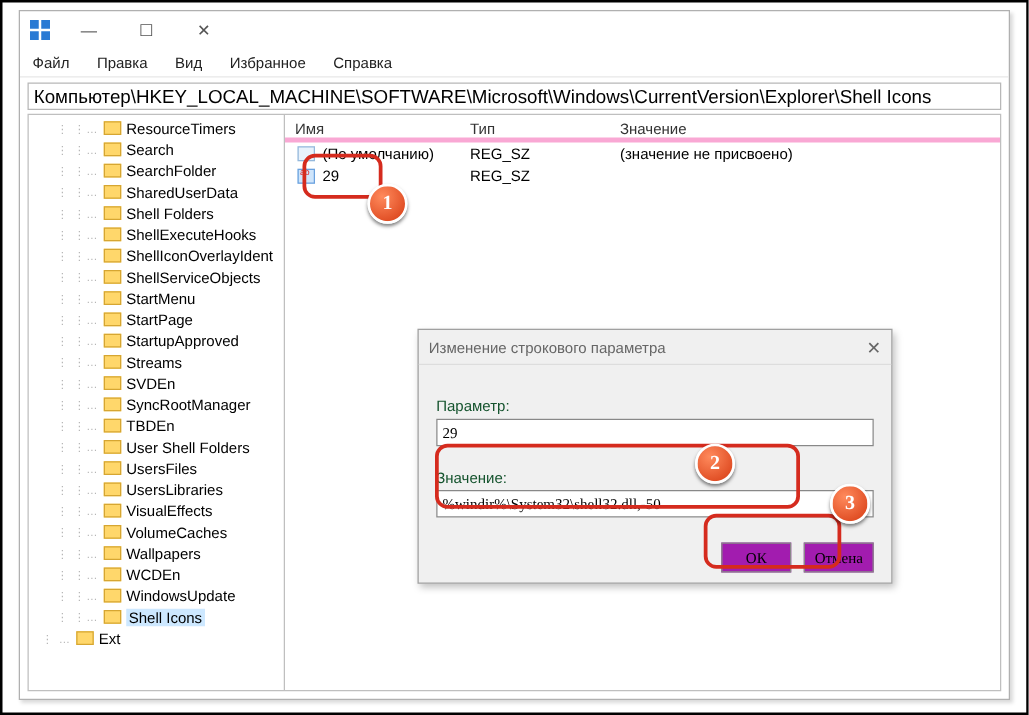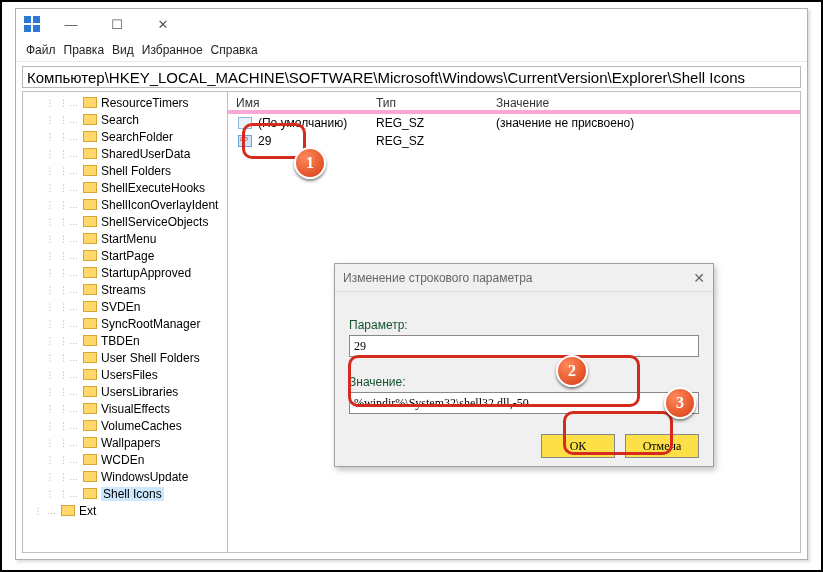--- a/index.html
+++ b/index.html
@@ -10,21 +10,21 @@
   
   .titlebar{height:30px;display:flex;align-items:center;padding-left:8px;color:#555}
   .titlebar .app-icon{width:16px;height:16px;background:#2a7ad4;margin-right:8px;position:relative}
   .titlebar .app-icon:before,.titlebar .app-icon:after{content:"";position:absolute;background:#fff}
   .titlebar .app-icon:before{left:7px;top:0;width:2px;height:16px}
   .titlebar .app-icon:after{top:7px;left:0;height:2px;width:16px}
   .titlebar .title{flex:1}
   .titlebar .ctl{width:46px;height:30px;display:flex;align-items:center;justify-content:center;color:#555;font-size:13px}
 
   
-  .menu{padding:2px 6px;display:flex;color:#222;border-bottom:1px solid #e8e8e8}
+  .menu{padding:2px 6px;display:flex;gap:14px;color:#222;border-bottom:1px solid #e8e8e8}
   .menu span{padding:2px 4px}
 
   
   .addr{margin:4px 6px;height:22px;border:1px solid #b8b8b8;background:#fff;display:flex;align-items:center;padding:0 4px;font-size:15px;white-space:nowrap;overflow:hidden}
 
   
   .body{position:absolute;top:82px;left:6px;right:6px;bottom:6px;display:flex;border:1px solid #bfbfbf}
   .tree{width:205px;border-right:1px solid #bfbfbf;overflow:hidden;position:relative;padding-top:2px}
   .tree .row{display:flex;align-items:center;height:17px;position:relative}
   .tree .row .dots{color:#b5b5b5;width:56px;text-align:right;letter-spacing:1px;font-size:9px}
@@ -43,21 +43,21 @@
   .list .lr span{padding-right:8px}
 
   
   .dlg{position:absolute;left:318px;top:254px;width:380px;height:204px;background:#f0f0f0;border:1px solid #a0a0a0;box-shadow:2px 3px 6px rgba(0,0,0,.25)}
   .dlg .dtitle{height:28px;display:flex;align-items:center;padding:0 8px;color:#666;border-bottom:1px solid #ddd}
   .dlg .dtitle .x{margin-left:auto;font-size:14px;color:#666}
   .dlg .dbody{padding:8px 14px}
   .dlg label{display:block;margin:18px 0 3px;color:#14532d}
   .dlg input{width:100%;height:22px;border:1px solid #888;background:#fff;padding:0 4px;font:12px "Segoe UI"}
   .dlg .btns{display:flex;justify-content:flex-end;gap:10px;padding:12px 14px 0 0}
-  .dlg button{width:74px;height:24px;background:#fde047;border:1px solid #888;font:12px "Segoe UI"}
+  .dlg button{width:56px;height:24px;background:#a21caf;border:1px solid #888;font:12px "Segoe UI"}
 
   
   .hl{position:absolute;border:3px solid #d52b1e;border-radius:10px;pointer-events:none}
   .badge{position:absolute;width:32px;height:32px;border-radius:50%;background:radial-gradient(circle at 35% 30%,#ff8a5c,#d63a12);border:2px solid #fff;box-shadow:0 2px 3px rgba(0,0,0,.5);color:#fff;font:bold 16px/28px "Segoe UI";text-align:center;pointer-events:none}
 </style>
 </head>
 <body>
 
 <div class="frame">
  <div class="win">

